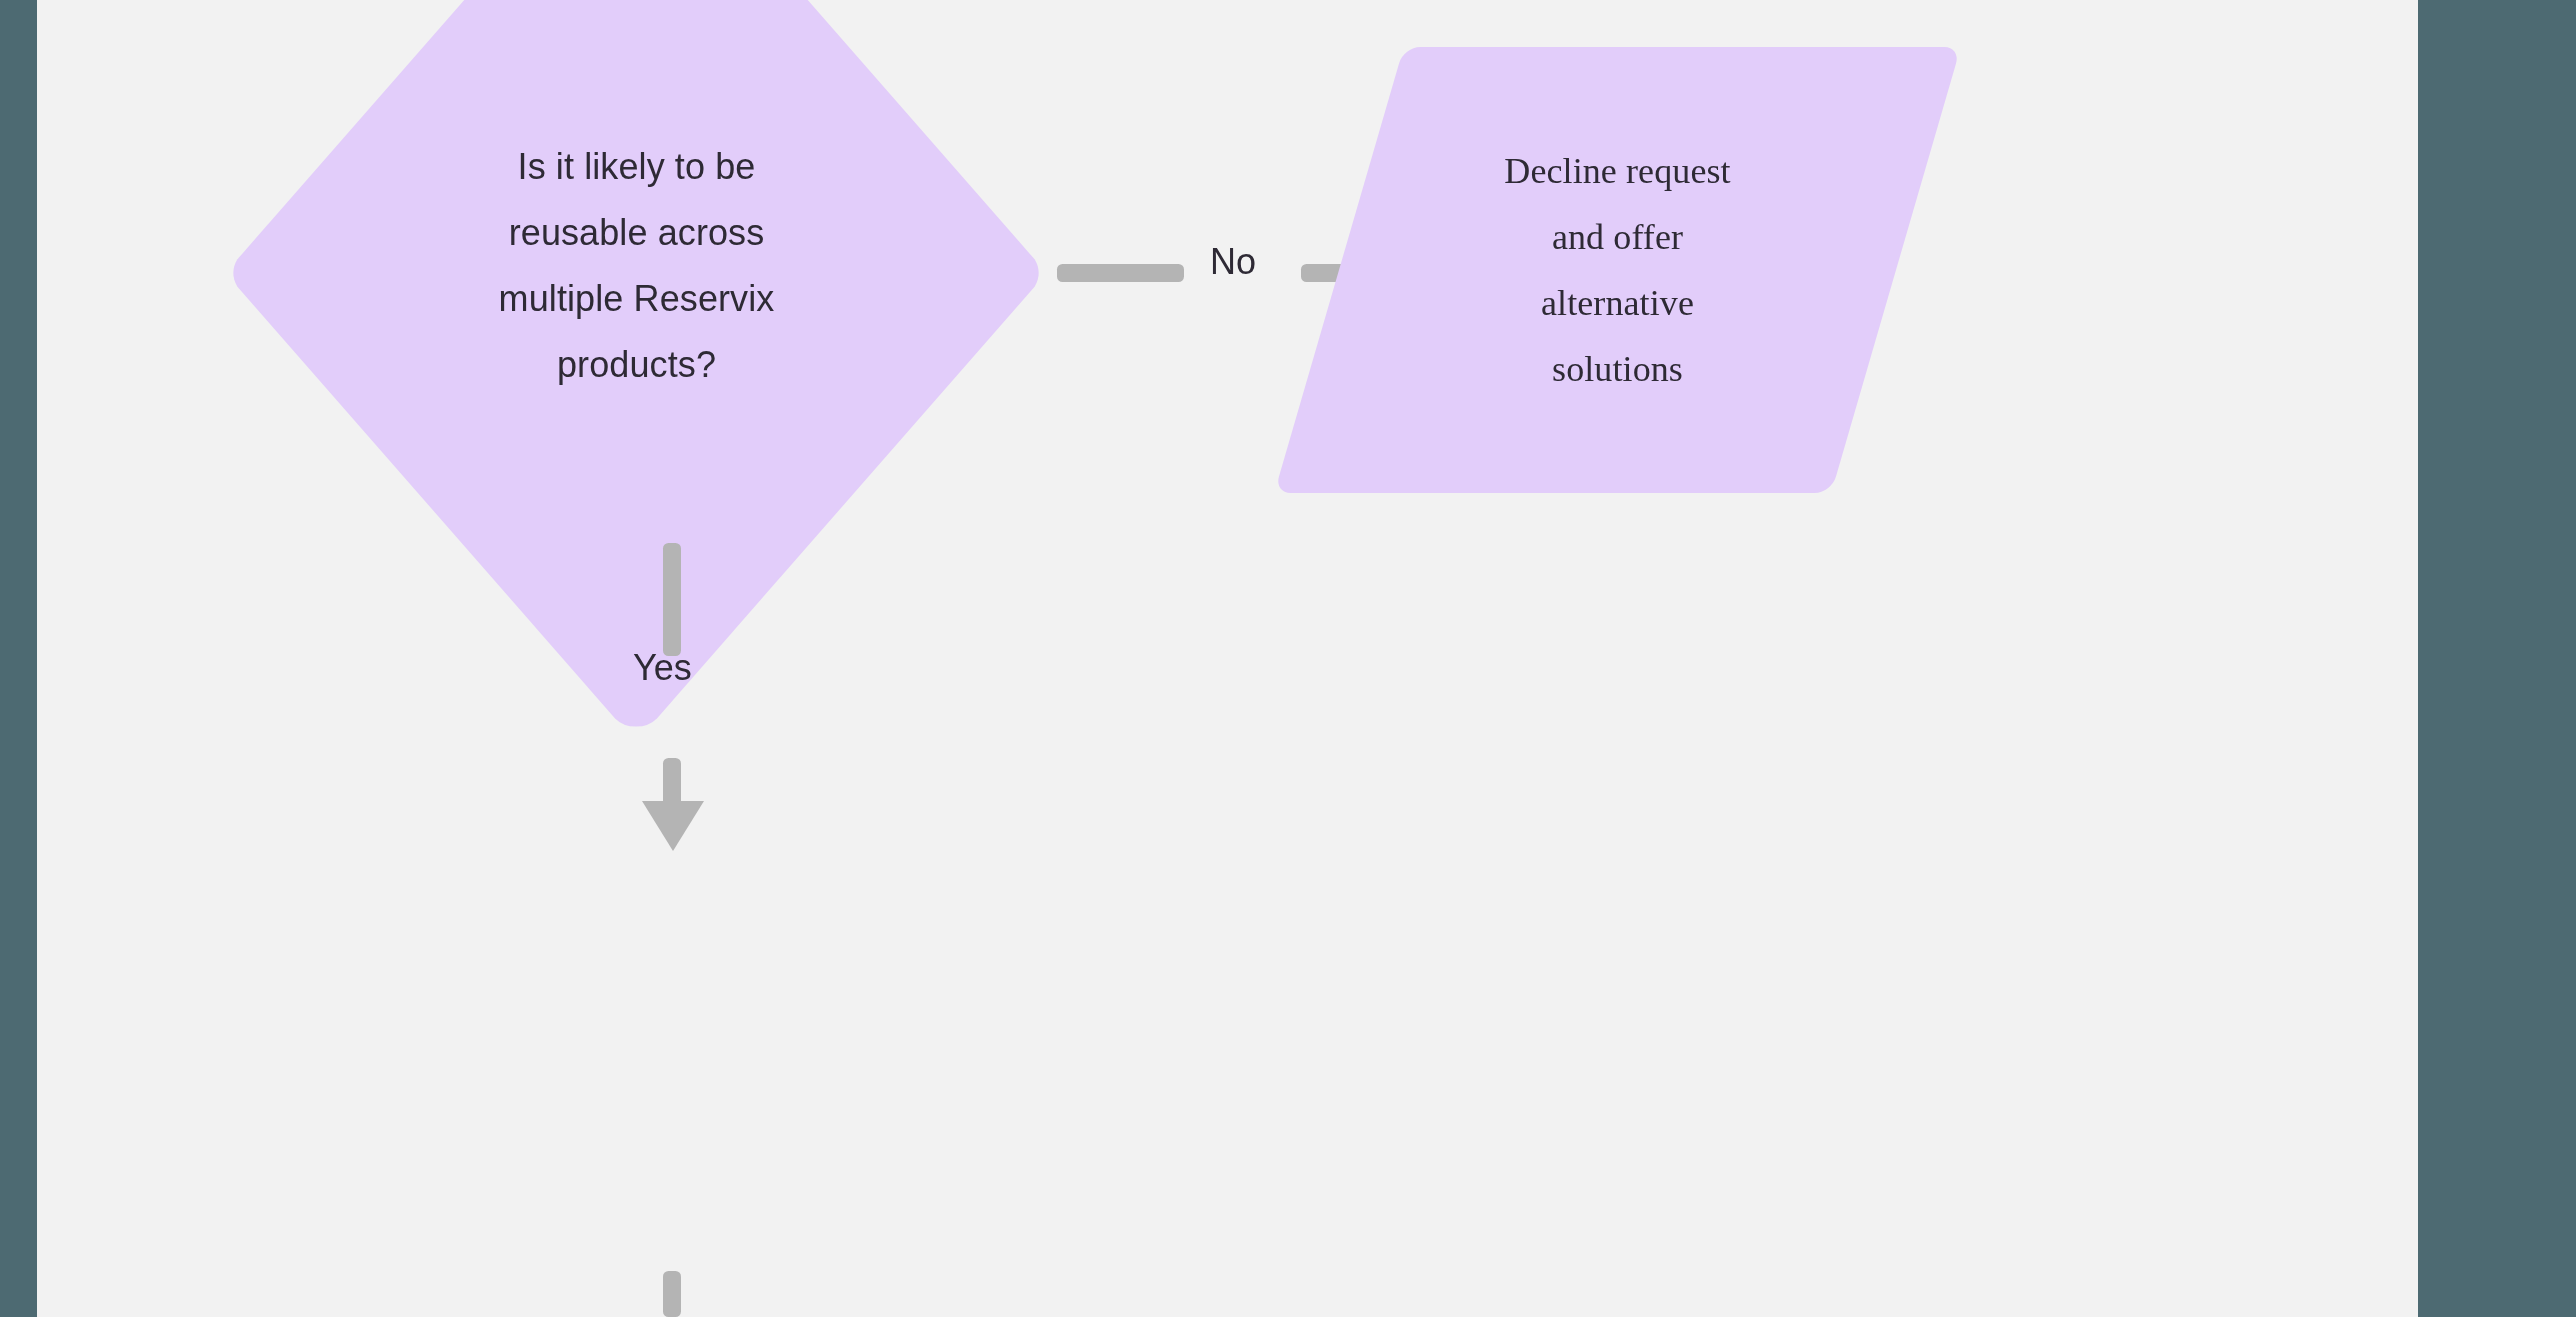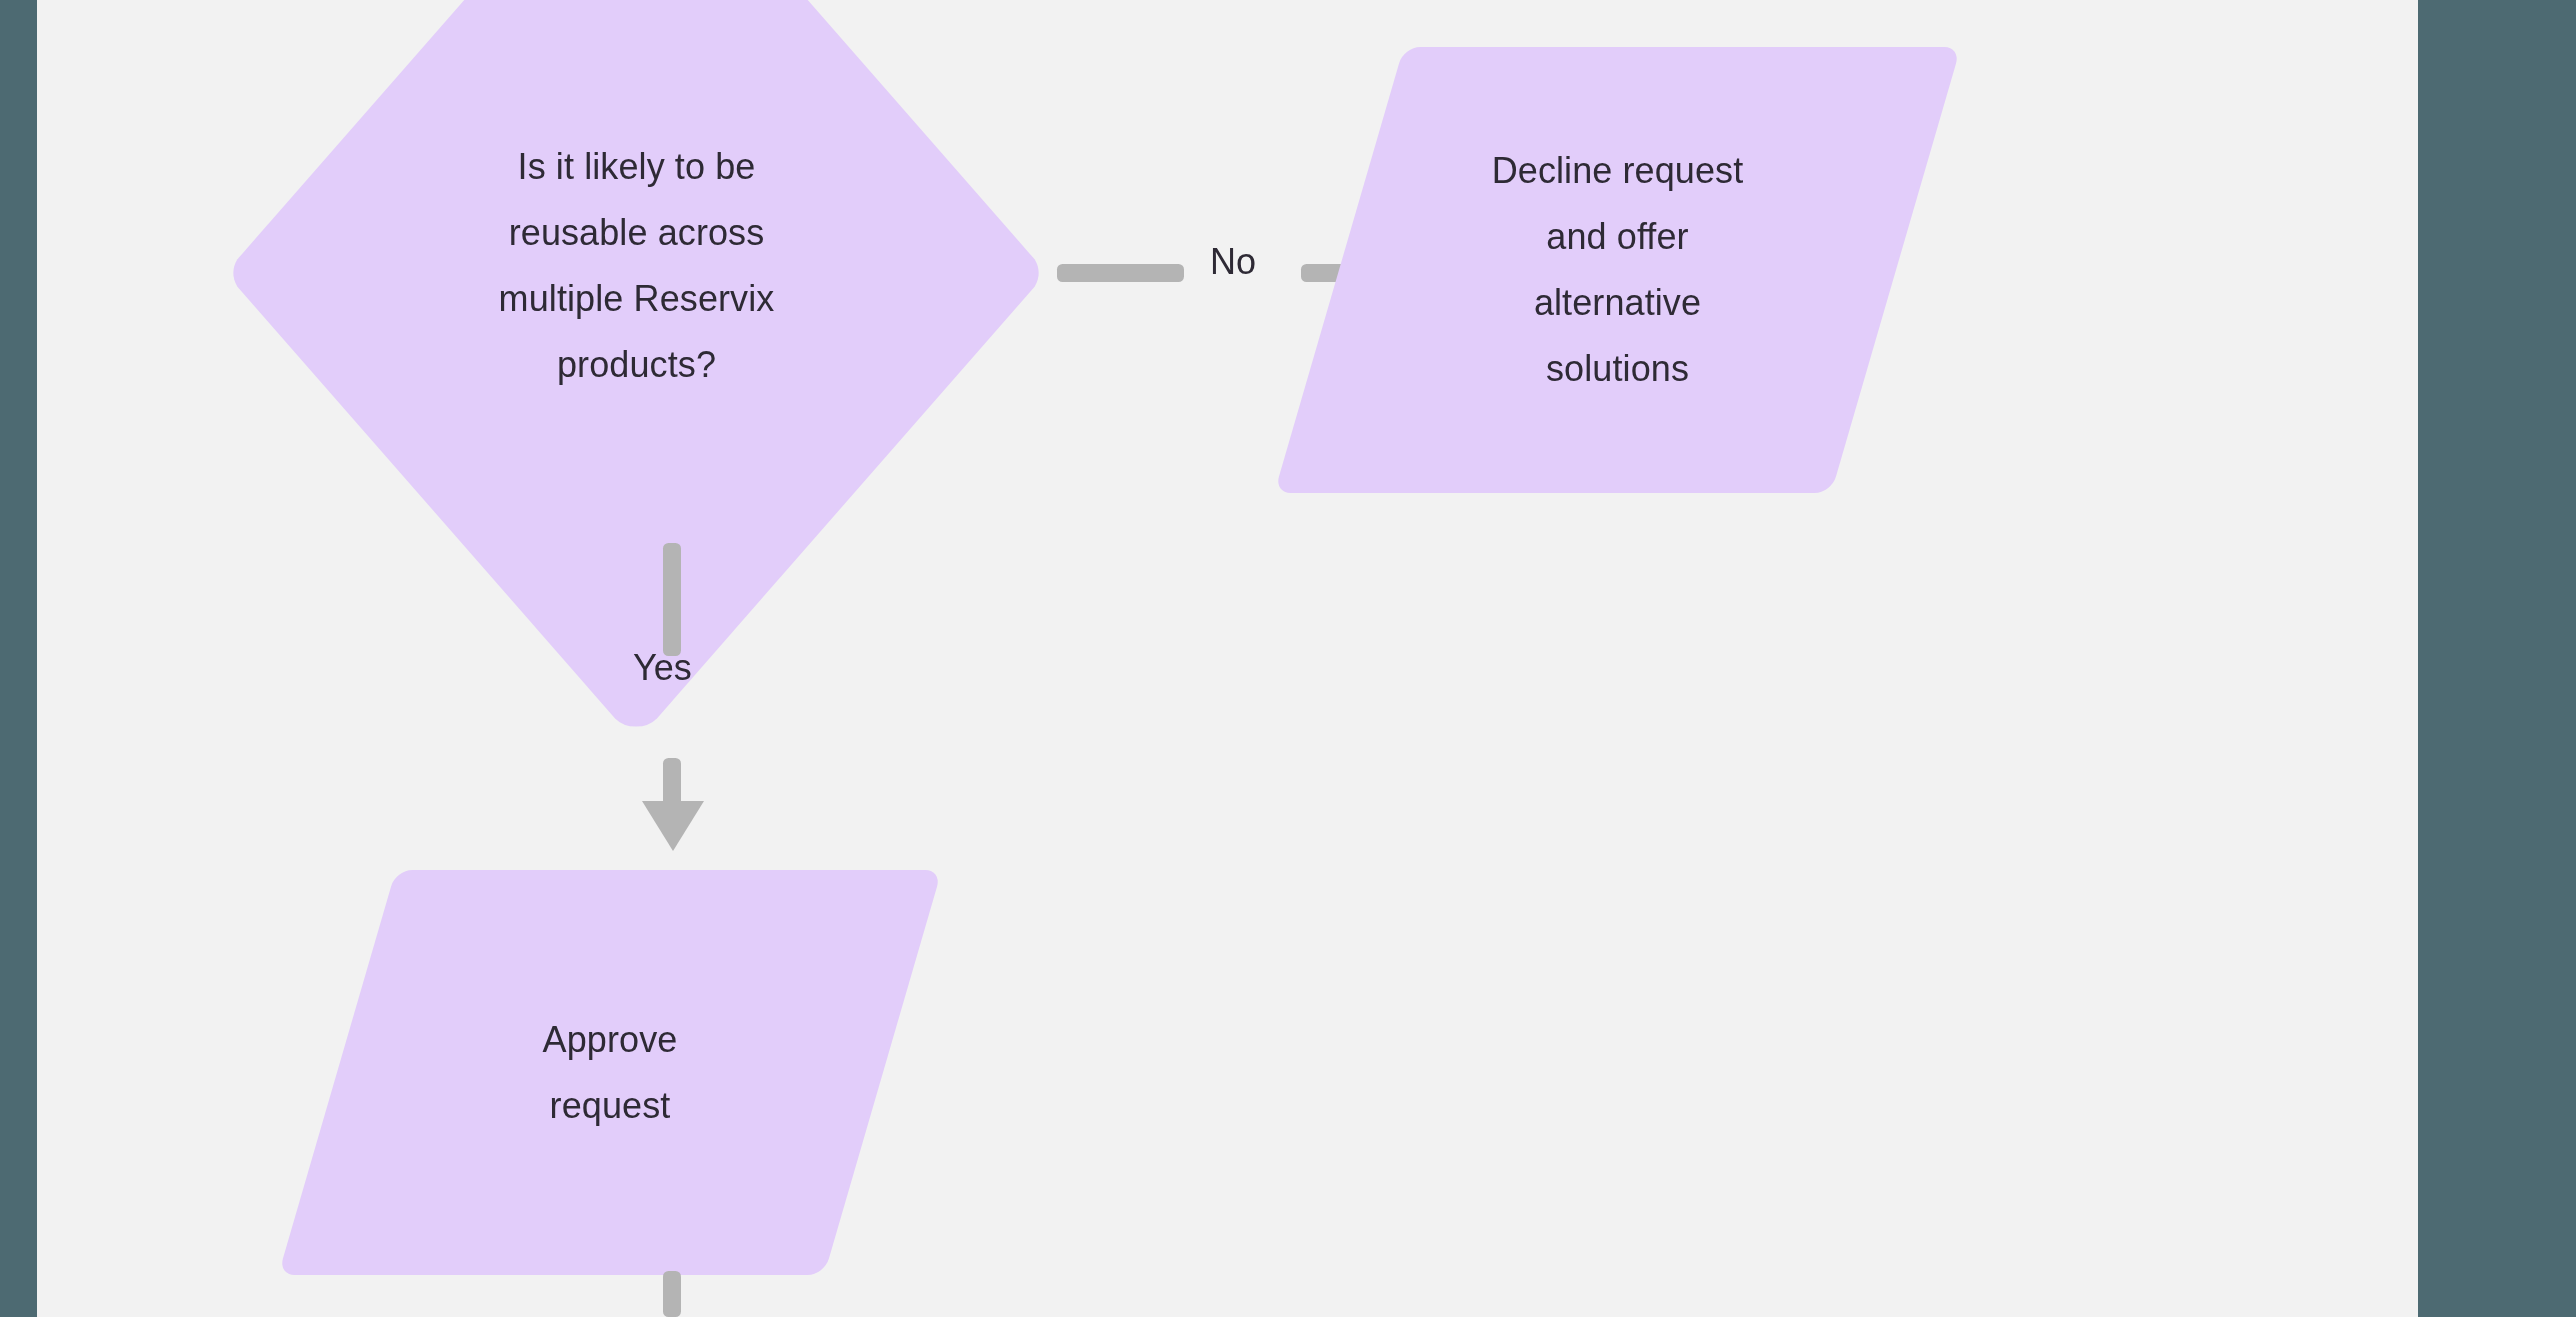--- a/index.html
+++ b/index.html
@@ -62,20 +62,21 @@
     position: absolute;
     left: 0;
     top: 0;
     width: 100%;
     height: 100%;
   }
 
   
   .para-wrap {
     position: absolute;
+    font-family: Liberation Serif, serif;
   }
   .para-shape {
     position: absolute;
     left: 0;
     top: 0;
     width: 100%;
     height: 100%;
     background: #E2CDFA;
     border-radius: 16.4px;
     transform: skewX(-16.2deg);
@@ -163,25 +164,18 @@
 alternative
 solutions</span>
       </div>
     </div>
 
     <div class="edge-line" style="left:626px; top:543px; width:18px; height:113px;"></div>
     <div class="edge-label" style="left:596px; top:647px;">Yes</div>
     <div class="edge-line" style="left:626px; top:758px; width:18px; height:56px;"></div>
     <div class="arrowhead arrow-down" style="left:605px; top:801px;"></div>
 
-    <div class="para-wrap" style="left:300px; top:870px; width:546px; height:405px;">
-      <div class="para-shape"></div>
-      <div class="para-label">
-        <span class="node-label" style="position:static; width:419px;">Approve
-request</span>
-      </div>
-    </div>
 
     <div class="edge-line" style="left:626px; top:1271px; width:18px; height:46px;"></div>
 
   </div>
 </div>
 
 
 </body></html>

